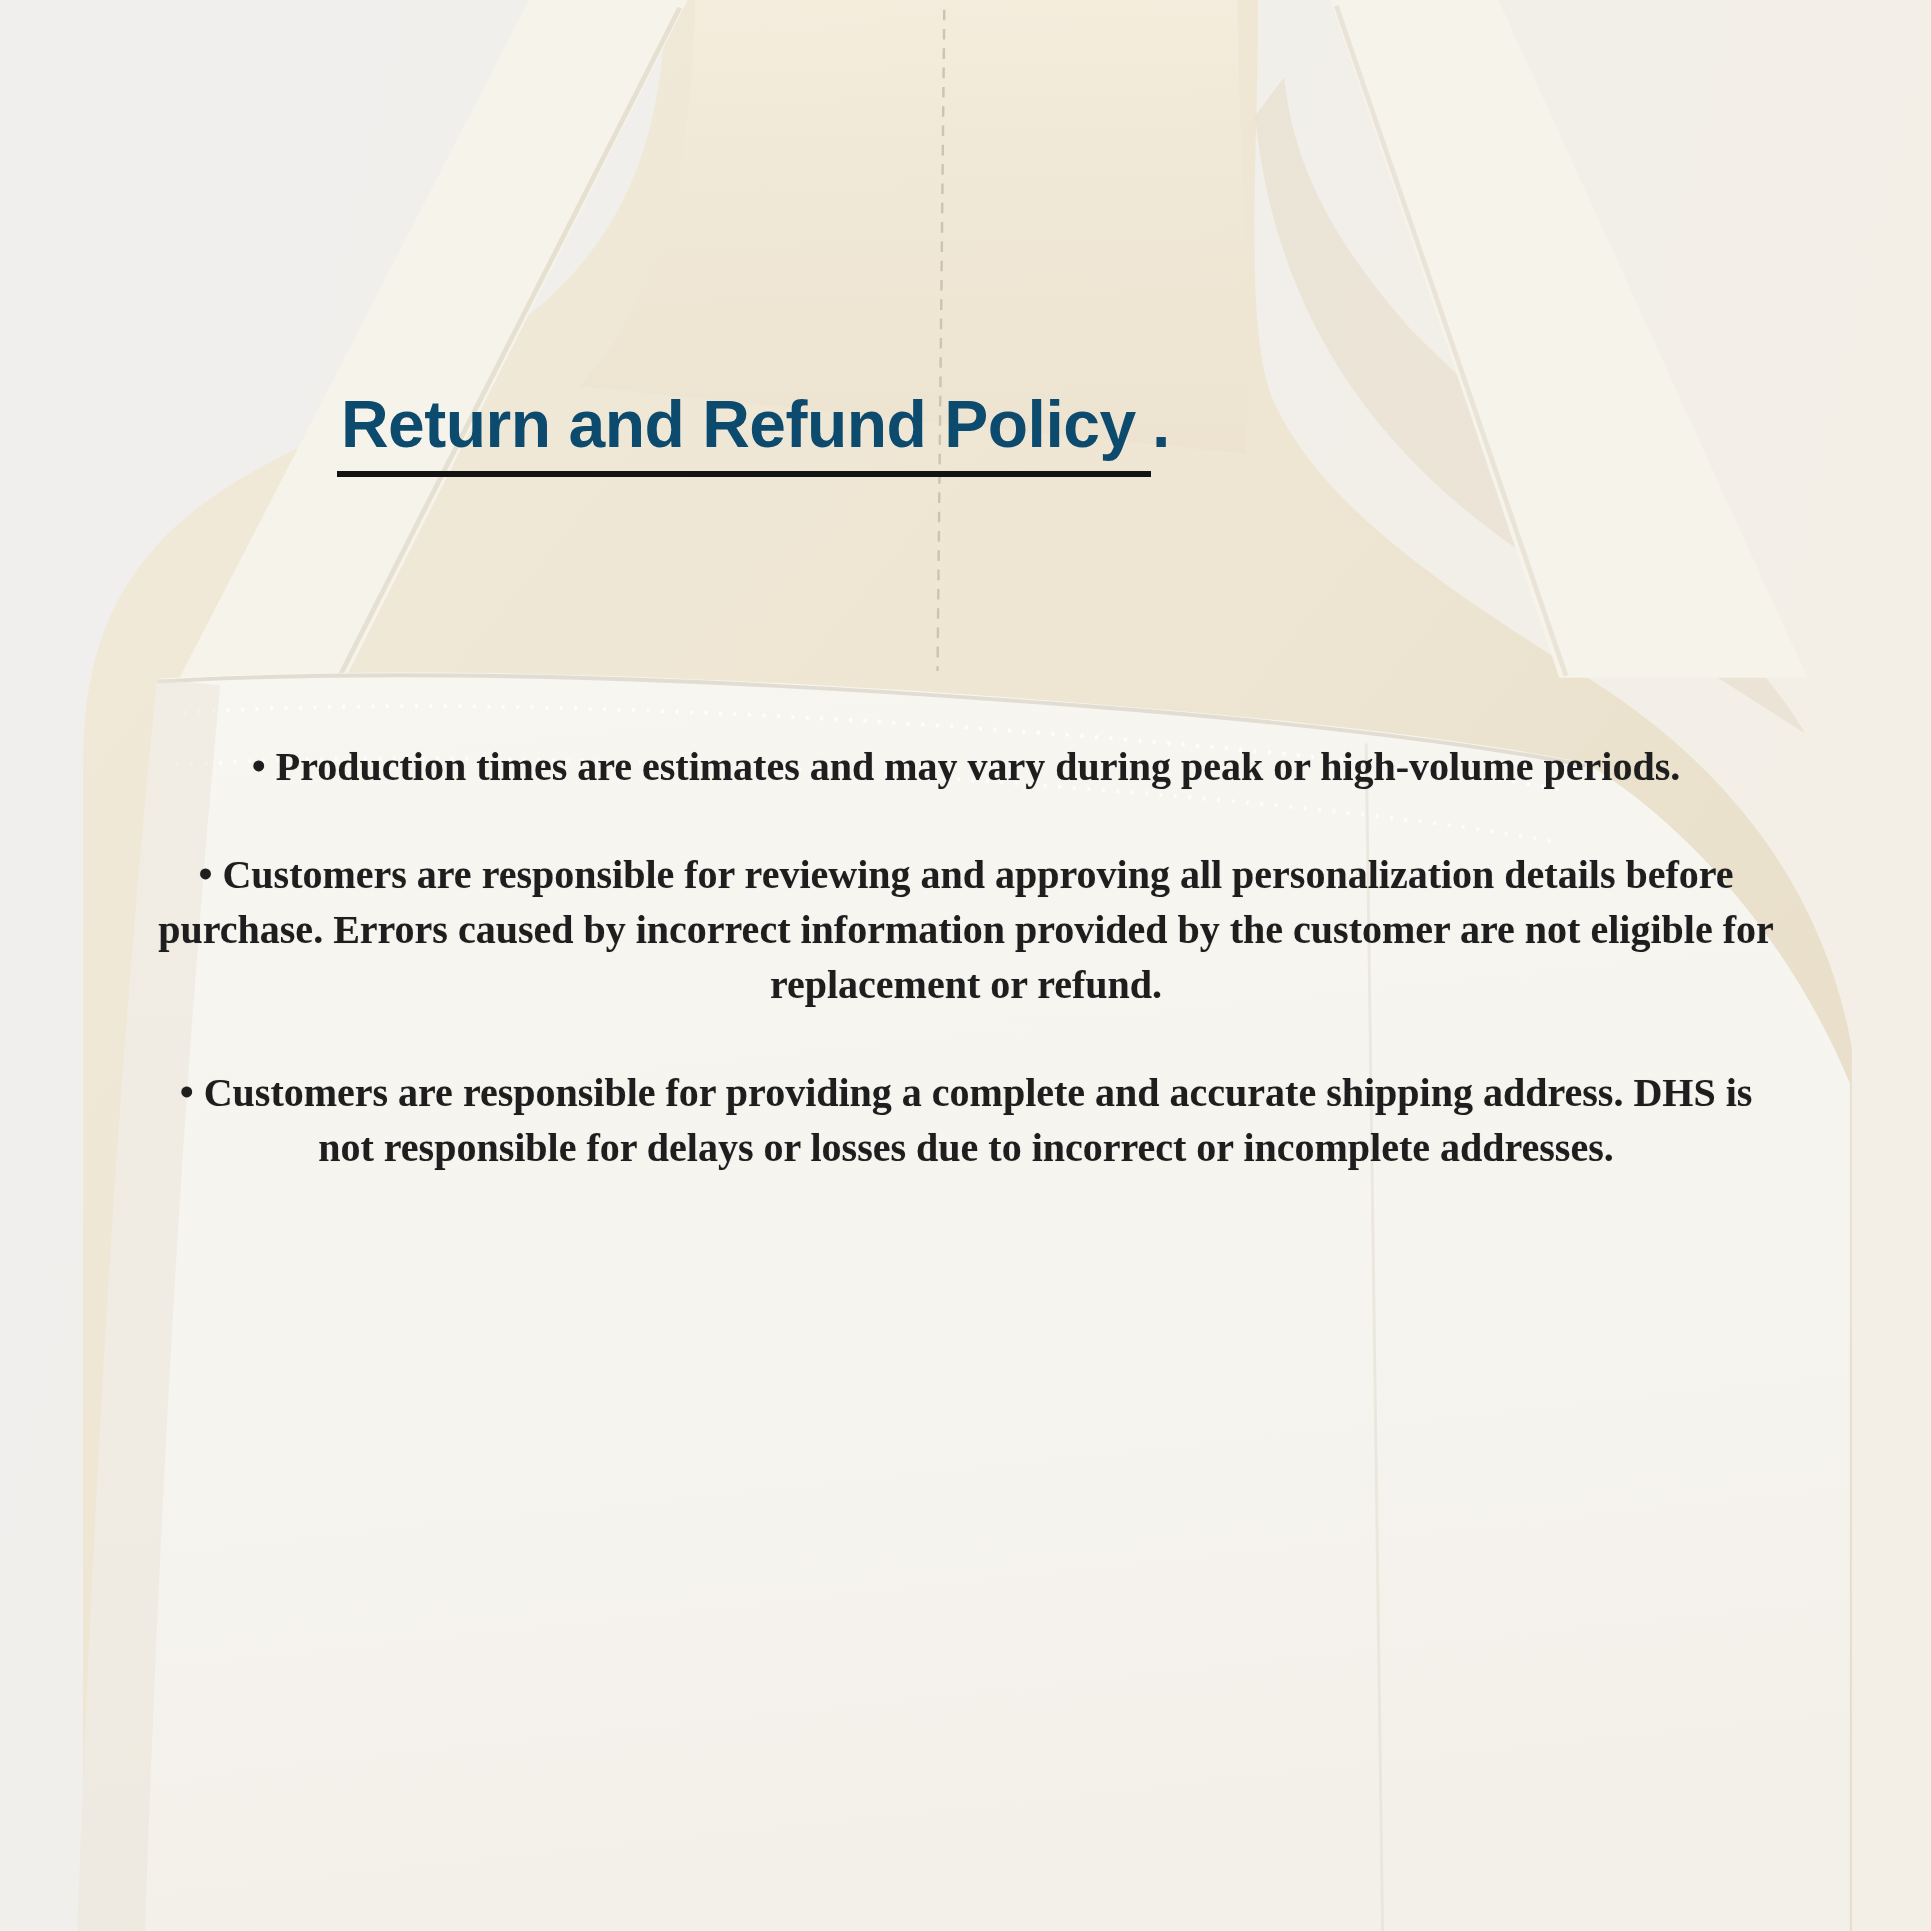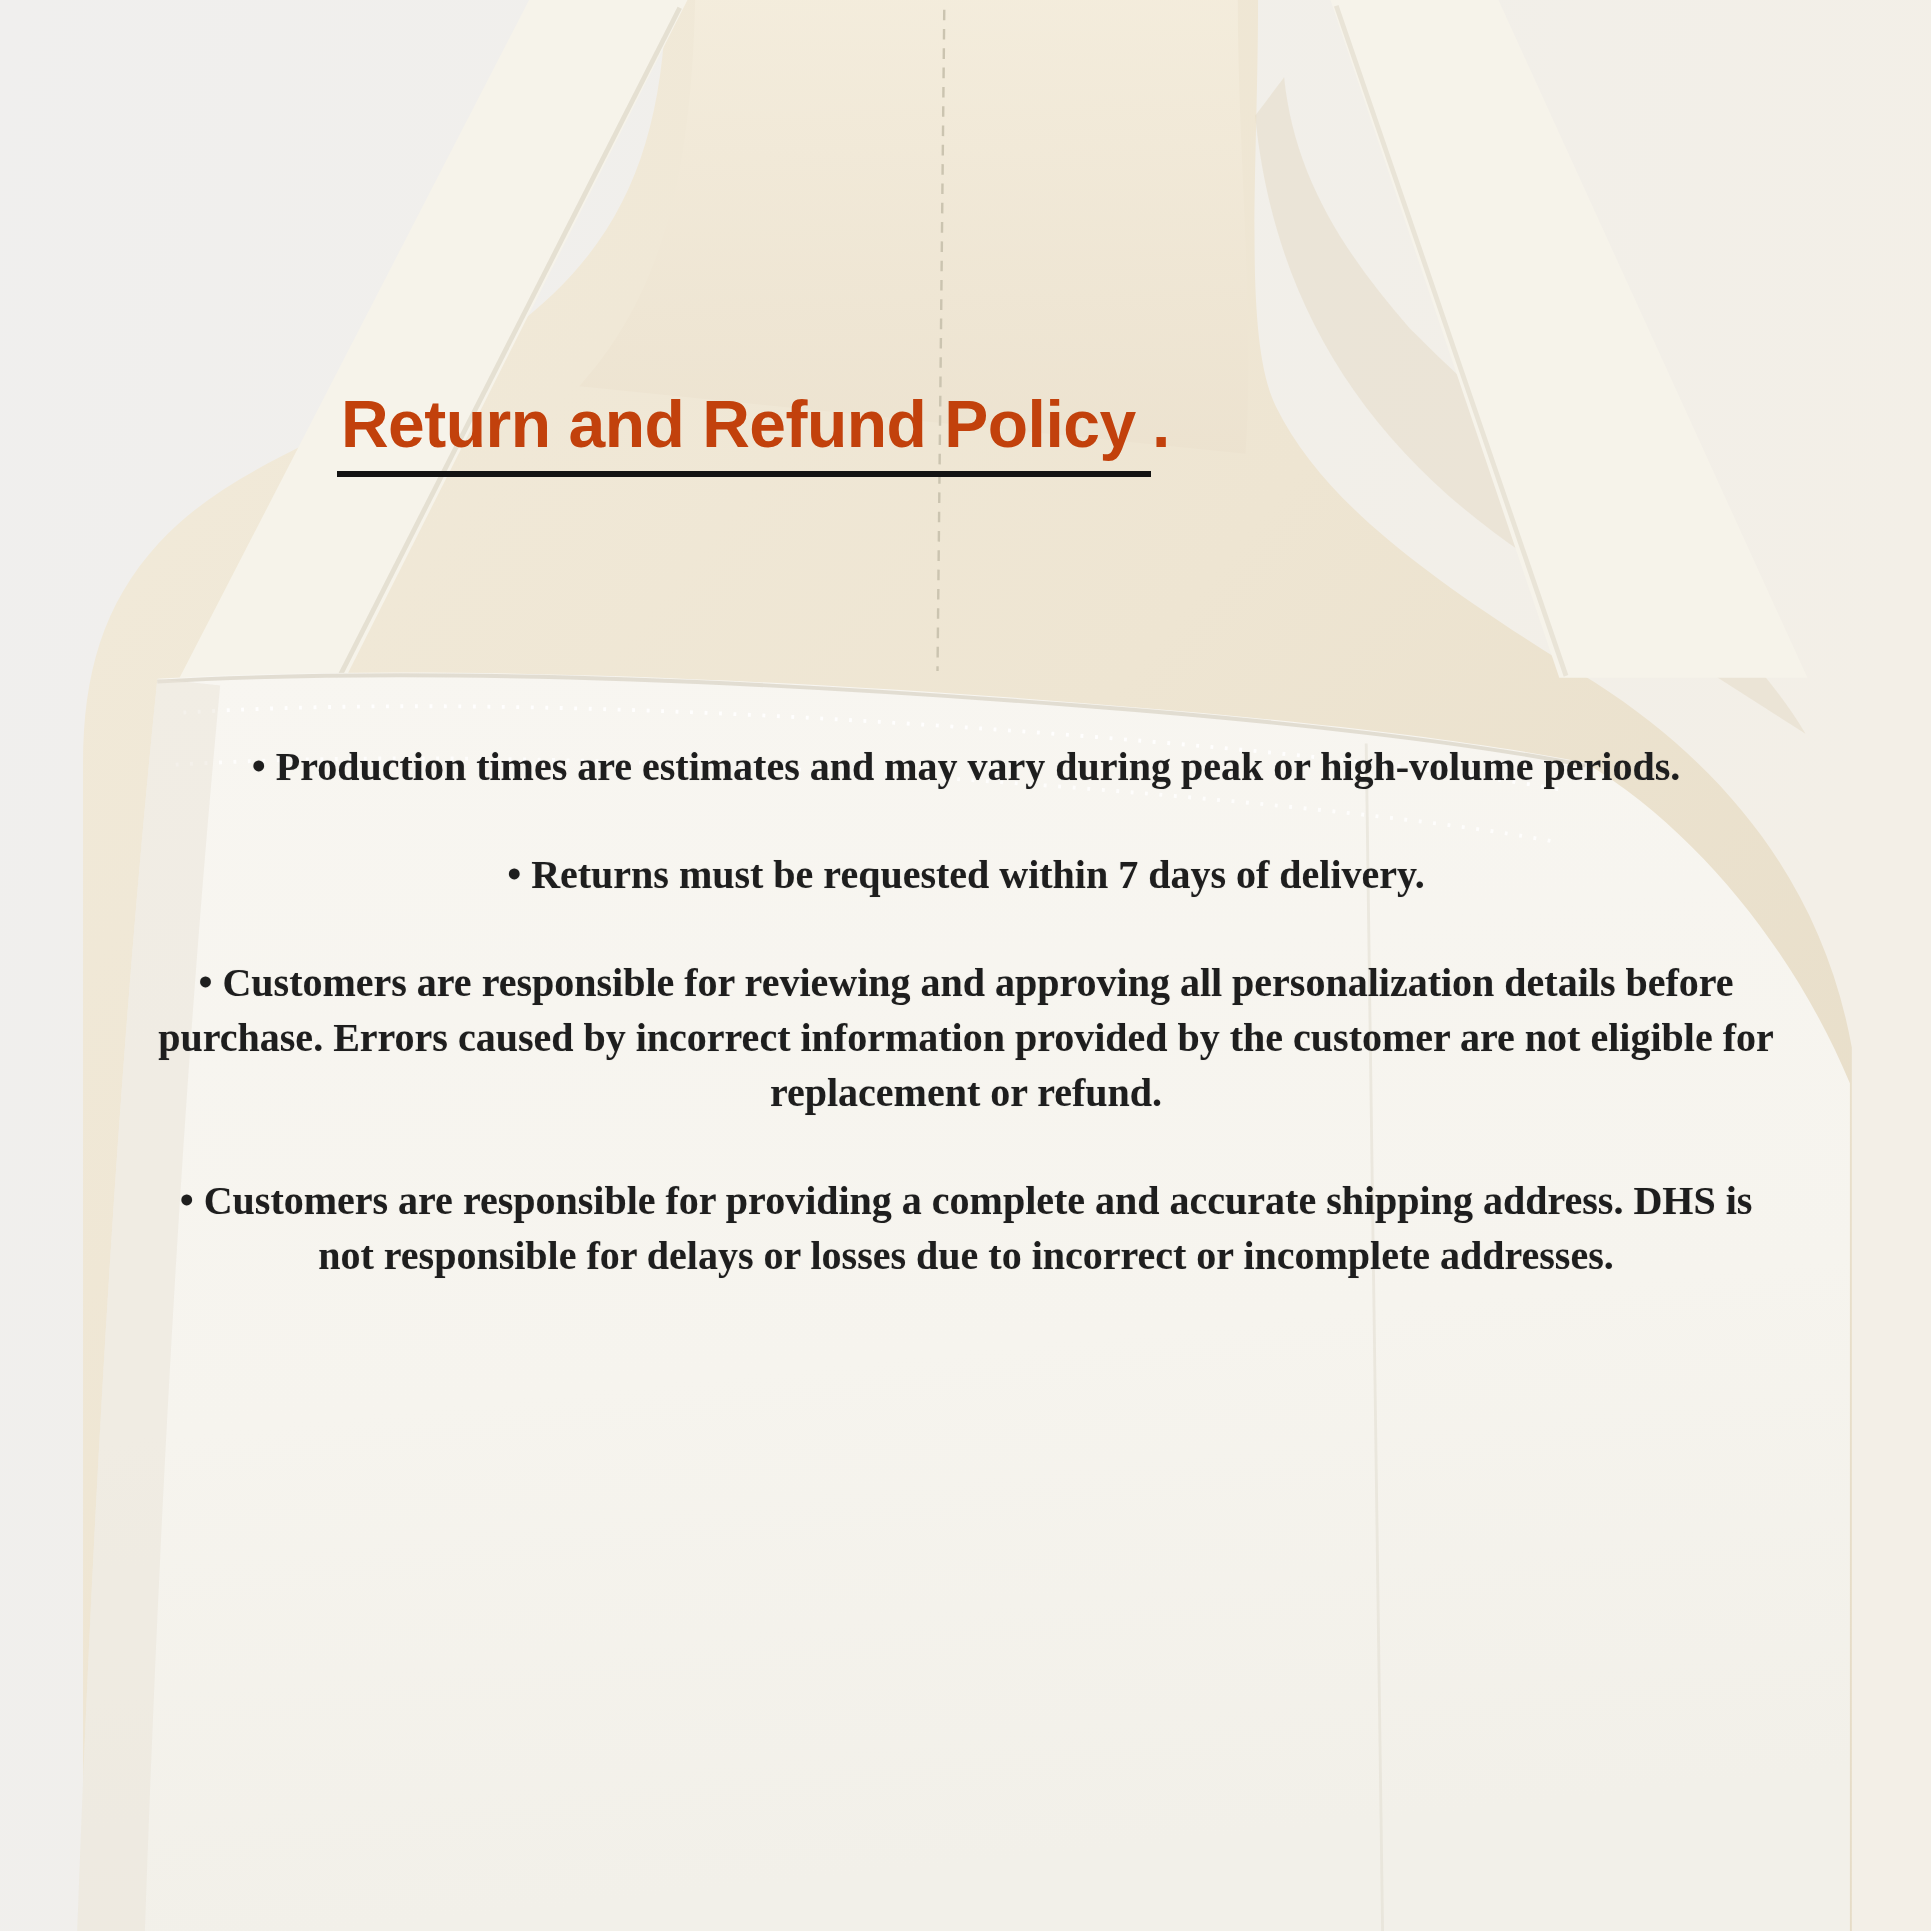--- a/index.html
+++ b/index.html
@@ -11,21 +11,21 @@
   }
   .photo{position:absolute;inset:0;display:block;}
   .overlay-title{
     position:absolute;
     left:319px;top:386px;width:869px;
     text-align:center;
     font-family:"Liberation Sans", sans-serif;
     font-weight:700;
     font-size:66px;
     letter-spacing:-0.5px;
-    color:#c2410c;
+    color:#0c4a6e;
     white-space:nowrap;
   }
   .title-underline{
     display:inline-block;
     border-bottom:6.8px solid #131313;
     padding:0 15.4px 8.7px 3.9px;
   }
   .title-period{display:inline-block;margin-left:1px;}
   .overlay-bullets{
     position:absolute;
@@ -120,21 +120,20 @@
 
     <path d="M 163,703 C 122,1100 96,1560 80,2000 L 150,2000 C 165,1560 190,1110 228,710 Z" fill="#e9e4d8" opacity="0.5"></path>
   </svg>
 
   <div class="overlay-title">
     <span class="title-underline">Return and Refund Policy</span><span class="title-period">.</span>
   </div>
 
   <div class="overlay-bullets">
     <p class="bullet">• Production times are estimates and may vary during peak or high-volume periods.</p>
-    <p class="bullet">• Returns must be requested within 7 days of delivery.</p>
     <p class="bullet">• Customers are responsible for reviewing and approving all personalization details before
 purchase. Errors caused by incorrect information provided by the customer are not eligible for
 replacement or refund.</p>
     <p class="bullet">• Customers are responsible for providing a complete and accurate shipping address. DHS is
 not responsible for delays or losses due to incorrect or incomplete addresses.</p>
   </div>
 
 </div>
 
 

